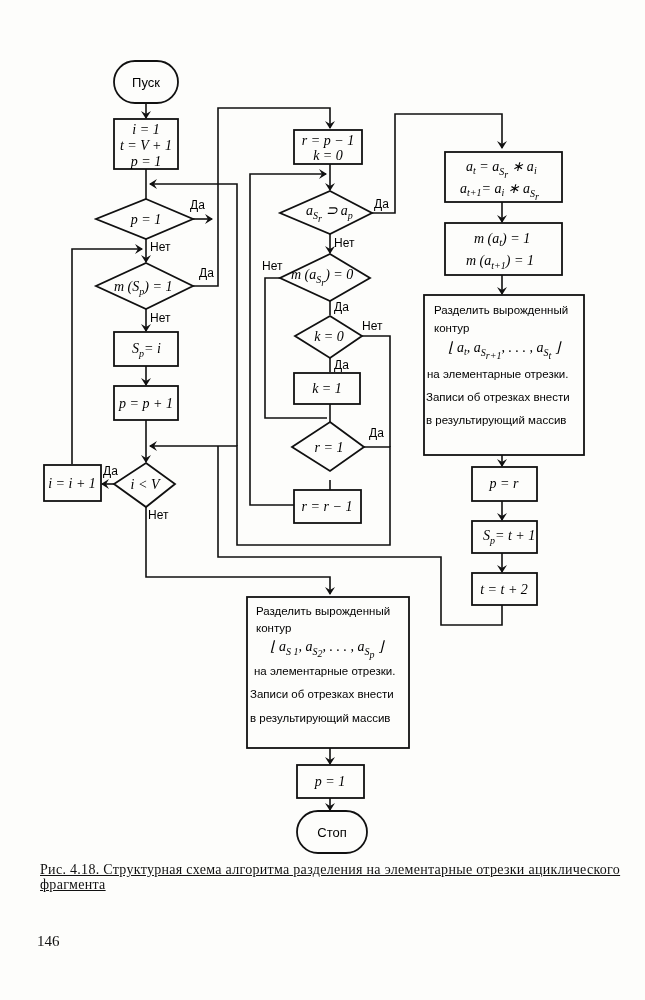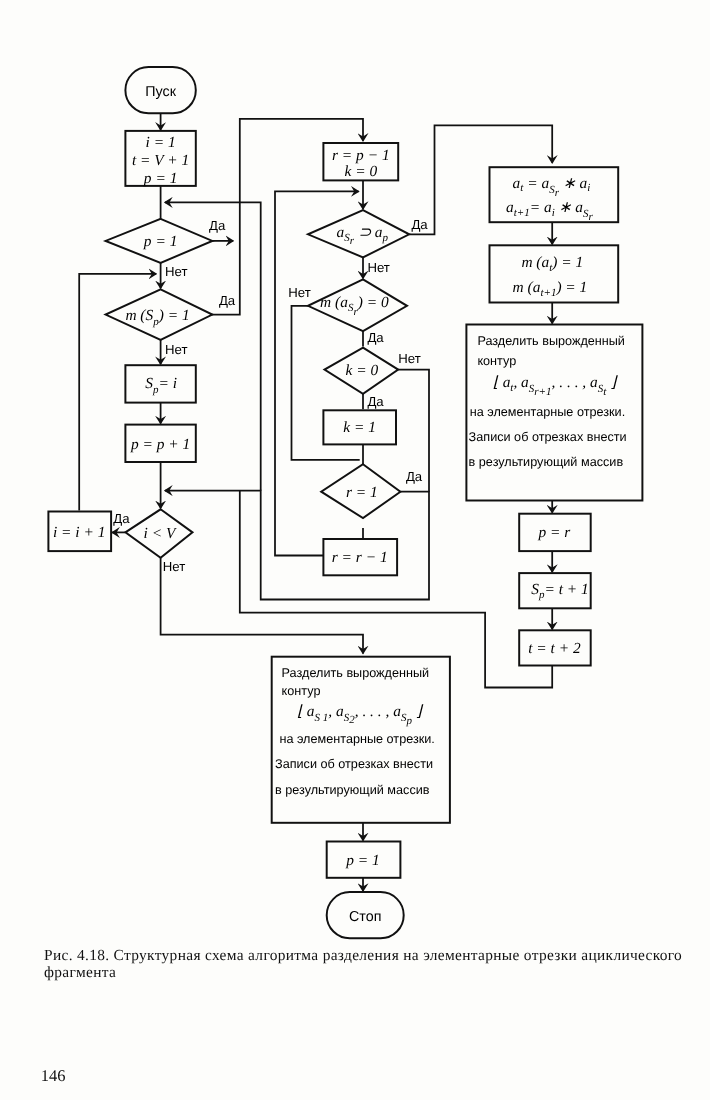--- a/index.html
+++ b/index.html
@@ -8,22 +8,22 @@
   svg#flow { position: absolute; left: 0; top: 0; }
   .ln { stroke: #111; stroke-width: 1.6; fill: none; }
   .shape { stroke: #111; stroke-width: 1.8; fill: #fdfdfb; }
   .ah { fill: #111; }
   .math { font-family: "Liberation Serif", serif; font-style: italic; font-size: 14px; }
   .mathsub { font-family: "Liberation Serif", serif; font-style: italic; font-size: 10px; }
   .lbl { font-family: "Liberation Sans", sans-serif; font-size: 12px; }
   .txt { font-family: "Liberation Sans", sans-serif; font-size: 11.5px; }
   .term { font-family: "Liberation Sans", sans-serif; font-size: 13px; }
   .caption { position: absolute; left: 40px; top: 862px; width: 585px;
-             font-family: "Liberation Serif", serif; font-size: 14px; line-height: 15px; letter-spacing: 0.3px; }
-  .pageno { position: absolute; left: 37px; top: 971px;
+             font-family: "Liberation Serif", serif; font-size: 14px; line-height: 15px; letter-spacing: 0.3px; text-decoration: underline; }
+  .pageno { position: absolute; left: 37px; top: 933px;
             font-family: "Liberation Serif", serif; font-size: 15px; }
 </style>
 </head>
 <body>
 
 <svg id="flow" width="645" height="1000" viewBox="0 0 645 1000">
   <defs>
     <marker id="arr" markerWidth="8" markerHeight="10" refX="7" refY="5" orient="auto" markerUnits="userSpaceOnUse">
       <path d="M0,0 L8,5 L0,10 L3,5 Z" class="ah"></path>
     </marker>

